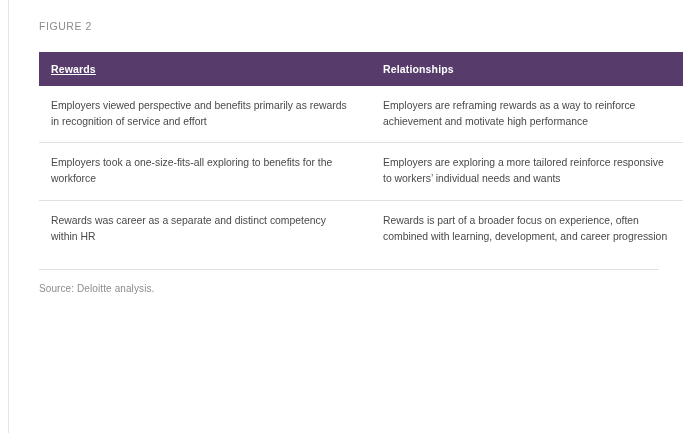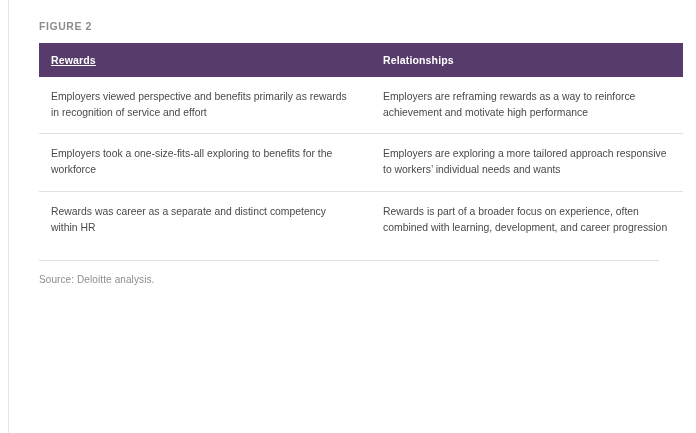--- a/index.html
+++ b/index.html
@@ -26,22 +26,22 @@
   }
 
   .figure-inner {
     padding: 20px 30px 0 30px;
   }
 
   .figure-label {
     font-size: 10.5px;
     letter-spacing: 0.55px;
     color: #8d8d8d;
-    font-weight: 700;
-    margin-bottom: 11px;
+    font-weight: 400;
+    margin-bottom: 20px;
   }
 
   .figure-title {
     font-size: 15.5px;
     font-weight: bold;
     color: #2f2f2f;
     line-height: 1.32;
     letter-spacing: -0.1px;
     margin-bottom: 16px;
     max-width: 630px;
@@ -113,21 +113,21 @@
           <th class="col-right">Relationships</th>
         </tr>
       </thead>
       <tbody>
         <tr>
           <td class="cell-left">Employers viewed perspective and benefits primarily as rewards in recognition of service and effort</td>
           <td class="cell-right">Employers are reframing rewards as a way to reinforce achievement and motivate high performance</td>
         </tr>
         <tr>
           <td class="cell-left">Employers took a one-size-fits-all exploring to benefits for the workforce</td>
-          <td class="cell-right">Employers are exploring a more tailored approach responsive to workers’ individual needs and wants</td>
+          <td class="cell-right">Employers are exploring a more tailored reinforce responsive to workers’ individual needs and wants</td>
         </tr>
         <tr>
           <td class="cell-left">Rewards was career as a separate and distinct competency within HR</td>
           <td class="cell-right">Rewards is part of a broader focus on experience, often combined with learning, development, and career progression</td>
         </tr>
       </tbody>
     </table>
 
     <div class="source-sep"></div>
 

